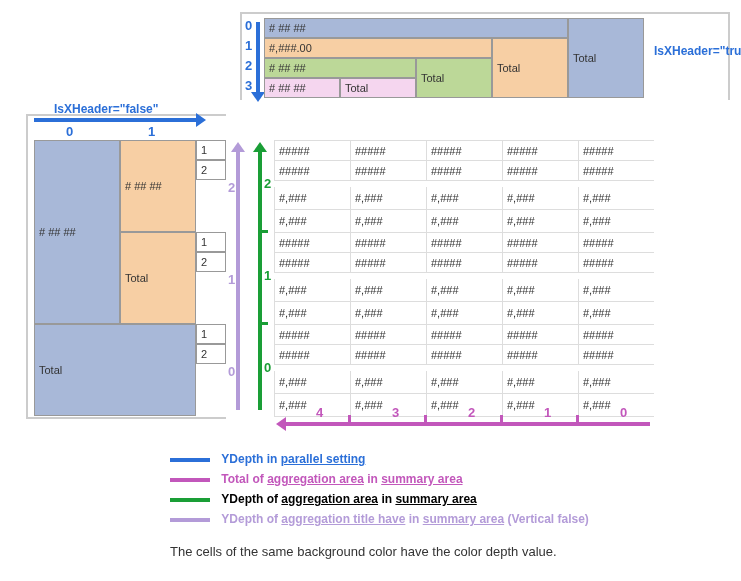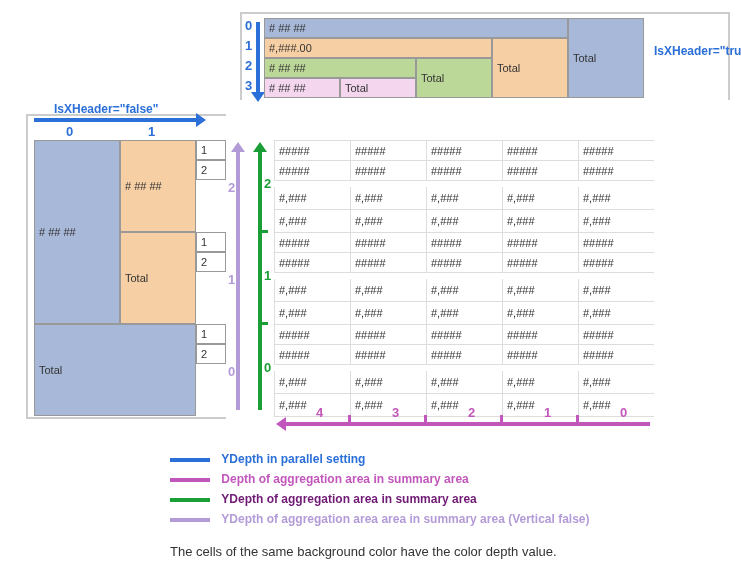--- a/index.html
+++ b/index.html
@@ -23,21 +23,21 @@
   .label-pink   { color: #c257bb; font-weight: bold; }
   .label-green  { color: #1a9e36; font-weight: bold; }
   .label-lilac  { color: #b39bd8; font-weight: bold; }
   .bracket {
     border: 2px solid #ccc;
     background: transparent;
   }
   .legend { font-size: 12px; }
   .legend .swatch { display:inline-block; width:40px; height:4px; vertical-align:middle; margin-right:8px; }
   .legend .item  { margin: 6px 0; }
-  .legend .u { }
+  .legend .u { text-decoration: underline; }
   .dcell { border-left:1px solid #ddd; border-bottom:1px solid #ddd; padding:0 4px; display:flex; align-items:center; }
   .hnum { font-size:13px; font-weight:bold; }
 </style>
 </head>
 <body>
 
 <div class="stage">
 
   <div class="abs bracket" style="left:220px; top:4px; width:490px; height:88px; border-bottom:none;"></div>
   <div class="abs bracket" style="left:6px; top:106px; width:200px; height:305px; border-right:none;"></div>
@@ -177,32 +177,32 @@
   <div class="abs legend" style="left:150px; top:438px; width:520px;">
     <div class="item">
       <span class="swatch" style="background:#2b6fd8;"></span>
       <span style="color:#2b6fd8; font-weight:bold;">
         <span>YDepth in </span><span class="u">parallel setting</span>
       </span>
     </div>
     <div class="item">
       <span class="swatch" style="background:#c257bb;"></span>
       <span style="color:#c257bb; font-weight:bold;">
-        <span>Depth of </span><span class="u">aggregation area</span><span> in </span><span class="u">summary area</span>
+        <span>Total of </span><span class="u">aggregation area</span><span> in </span><span class="u">summary area</span>
       </span>
     </div>
     <div class="item">
       <span class="swatch" style="background:#1a9e36;"></span>
-      <span style="color:#701a75; font-weight:bold;margin-top:13px;">
+      <span style="color:#000000; font-weight:bold;margin-top:13px;">
         <span>YDepth of </span><span class="u">aggregation area</span><span> in </span><span class="u">summary area</span>
       </span>
     </div>
     <div class="item">
       <span class="swatch" style="background:#b39bd8;"></span>
       <span style="color:#b39bd8; font-weight:bold;">
-        <span>YDepth of </span><span class="u">aggregation area area</span><span> in </span><span class="u">summary area</span><span> (Vertical false)</span>
+        <span>YDepth of </span><span class="u">aggregation title have</span><span> in </span><span class="u">summary area</span><span> (Vertical false)</span>
       </span>
     </div>
   </div>
 
   <div class="abs" style="left:150px; top:536px; font-size:13px; color:#333;">The cells of the same background color have the color depth value.</div>
 
 </div>
 
 </body></html>

